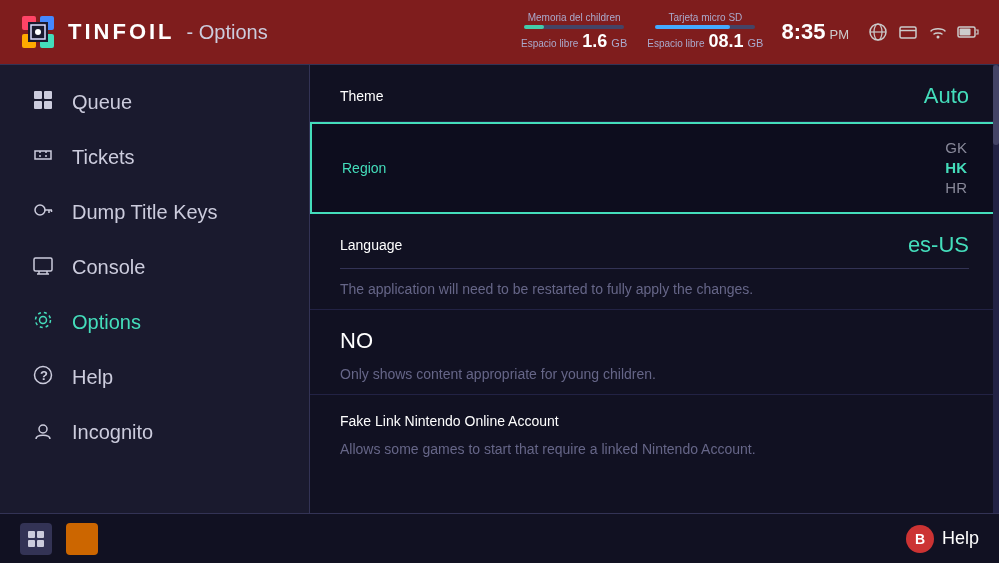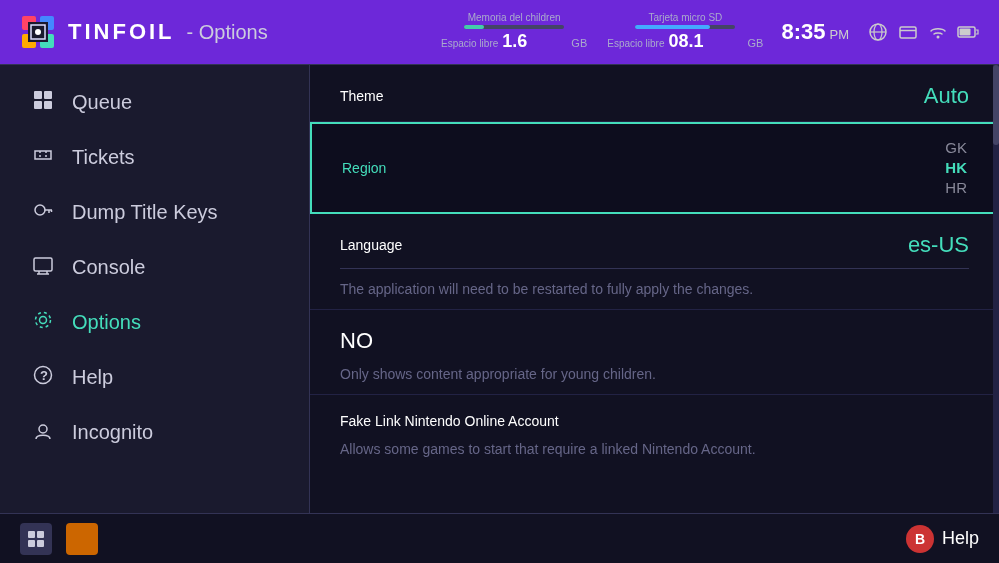--- a/index.html
+++ b/index.html
@@ -13,21 +13,21 @@
       position: relative;
     }
 
     
     .header {
       display: flex;
       align-items: center;
       justify-content: space-between;
       padding: 0 20px;
       height: 65px;
-      background: #6d28d9;
+      background: #7f1d1d;
       border-bottom: 1px solid #333355;
     }
     .header-left {
       display: flex;
       align-items: center;
       gap: 12px;
     }
     .logo-icon {
       width: 36px;
       height: 36px;
@@ -66,21 +66,20 @@
       color: #aaaacc;
     }
     .storage-size {
       font-size: 18px;
       font-weight: bold;
       color: #ffffff;
     }
     .storage-unit {
       font-size: 11px;
       color: #aaaacc;
-      margin-left: 40px;
     }
     .clock {
       font-size: 22px;
       font-weight: bold;
       color: #ffffff;
     }
     .clock-ampm {
       font-size: 13px;
       color: #cccccc;
     }

